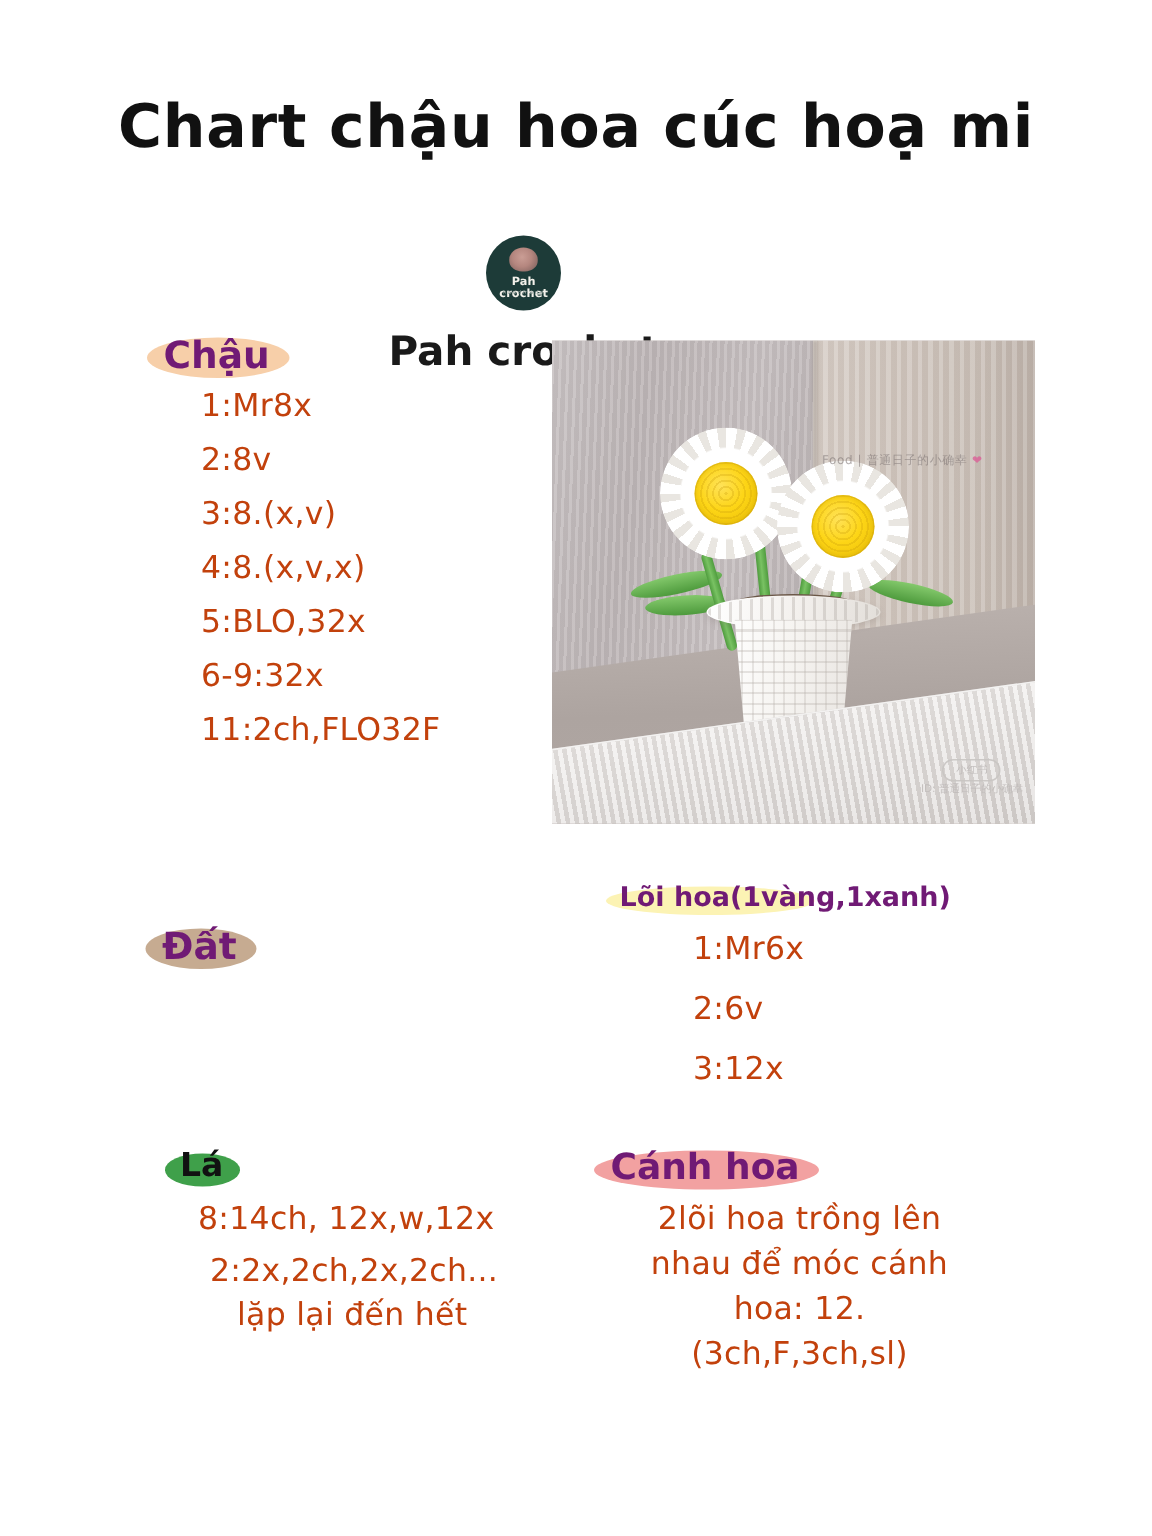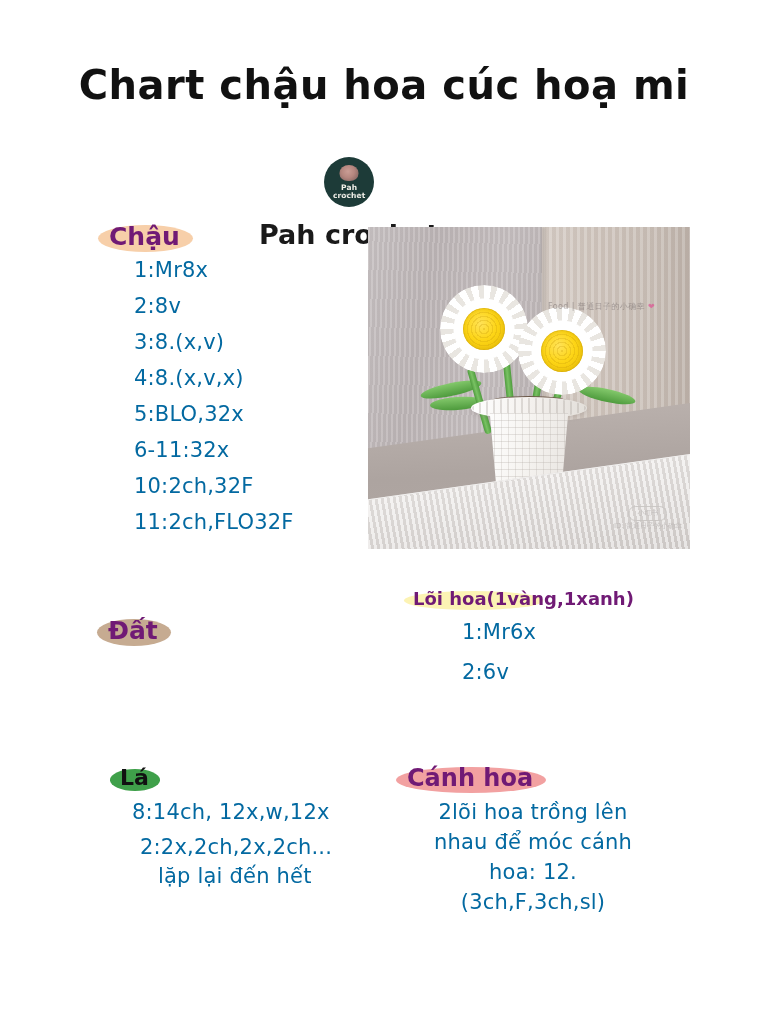--- a/index.html
+++ b/index.html
@@ -107,21 +107,21 @@
     left: 0; top: 3px;
     right: 0; bottom: 2px;
     border-radius: 50%/50%;
     z-index: 0;
   }
   .sec-head .txt { position: relative; z-index: 1; }
 
   .rows { margin-top: 2px; }
   .row {
     font-size: 21px;
-    color: #0369a1;
+    color: #c2410c;
     line-height: 1.0;
     margin-bottom: 13px;
     white-space: nowrap;
     letter-spacing: .2px;
   }
 
   
   #sec-chau { top: 222px; left: 98px; }
   #sec-chau .sec-head .hl { background: #f7cfa9; }
   #sec-chau .rows { margin-left: 36px; margin-top: 6px; }
@@ -345,22 +345,21 @@
   <div class="sec-head">
     <span class="hl"></span>
     <span class="txt">Chậu</span>
   </div>
   <div class="rows">
     <div class="row">1:Mr8x</div>
     <div class="row">2:8v</div>
     <div class="row">3:8.(x,v)</div>
     <div class="row">4:8.(x,v,x)</div>
     <div class="row">5:BLO,32x</div>
-    <div class="row">6-11:32x</div>
-    <div class="row">10:2ch,32F</div>
+    <div class="row">6-9:32x</div>
     <div class="row">11:2ch,FLO32F</div>
   </div>
 </div>
 
 <div class="photo">
   <div class="ph-wall-left"></div>
   <div class="ph-wall-right"></div>
   <div class="ph-corner"></div>
   <div class="ph-shelf"></div>
 
@@ -401,20 +400,21 @@
 </div>
 
 <div class="section" id="sec-loi">
   <div class="sec-head">
     <span class="hl"></span>
     <span class="txt">Lõi hoa(1vàng,1xanh)</span>
   </div>
   <div class="rows">
     <div class="row">1:Mr6x</div>
     <div class="row">2:6v</div>
+    <div class="row">3:12x</div>
   </div>
 </div>
 
 <div class="section" id="sec-dat">
   <div class="sec-head">
     <span class="hl"></span>
     <span class="txt">Đất</span>
   </div>
 </div>
 

